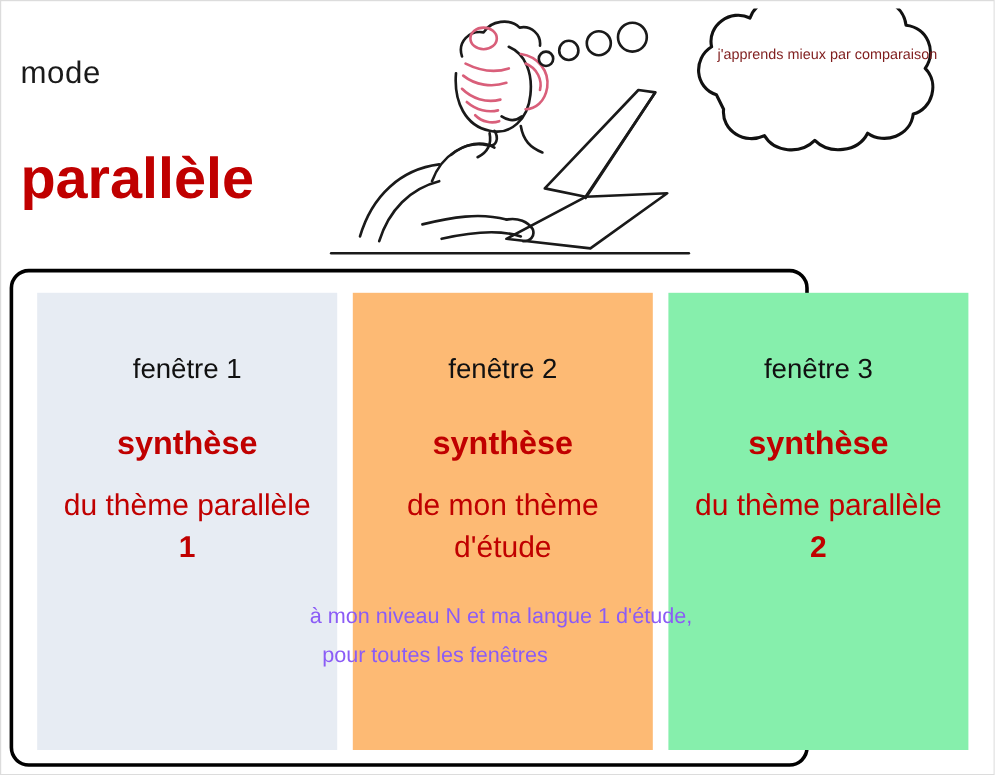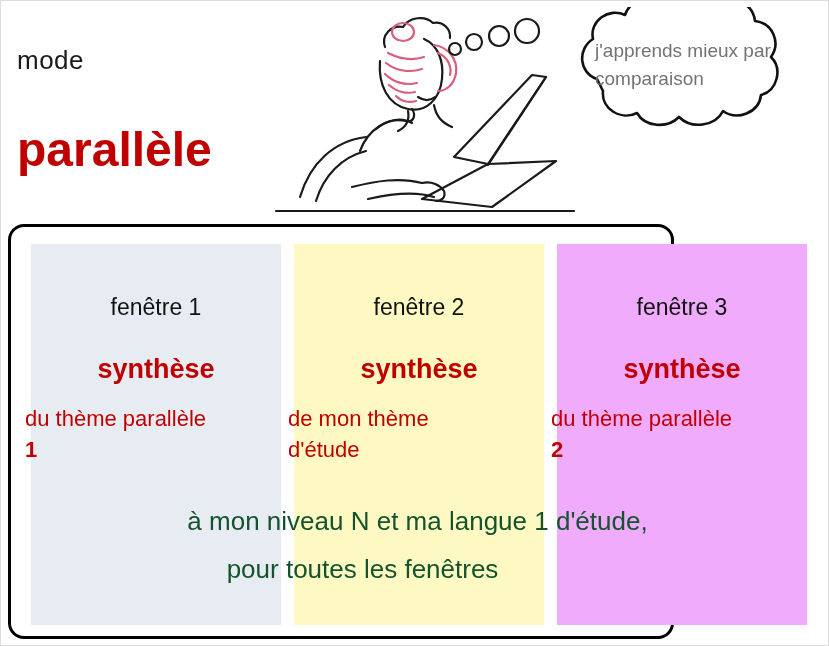--- a/index.html
+++ b/index.html
@@ -60,23 +60,23 @@
     left: 556px;
     top: 6px;
     width: 262px;
     height: 155px;
   }
   .bubble-text {
     position: absolute;
     left: 594px;
     top: 36px;
     width: 186px;
-    text-align: left;
-    font-size: 19px;
-    color: #737373;
+    text-align: right;
+    font-size: 12px;
+    color: #7f1d1d;
     line-height: 1.45;
   }
 
   
   .panel {
     position: absolute;
     left: 7px;
     top: 223px;
     width: 666px;
     height: 415px;
@@ -93,22 +93,22 @@
     width: 100%;
     height: 100%;
   }
   .col {
     position: absolute;
     top: 17px;
     width: 250px;
     height: 381px;
   }
   .col-1 { left: 20px;  background: #e7ecf3; }
-  .col-2 { left: 283px; background: #fef9c3; }
-  .col-3 { left: 546px; background: #f0abfc; }
+  .col-2 { left: 283px; background: #fdba74; }
+  .col-3 { left: 546px; background: #86efac; }
 
   .col-head {
     position: absolute;
     top: 50px;
     left: 0;
     width: 100%;
     text-align: center;
     font-size: 23px;
     color: #111111;
   }
@@ -120,37 +120,37 @@
     text-align: center;
     font-size: 27px;
     font-weight: bold;
     color: #c00000;
   }
   .col-sub {
     position: absolute;
     top: 160px;
     left: -6px;
     width: 262px;
-    text-align: left;
-    font-size: 22px;
+    text-align: center;
+    font-size: 25px;
     color: #c00000;
     line-height: 1.4;
   }
   .col-sub b {
     font-weight: bold;
   }
 
   .footer-note {
     position: absolute;
     left: 0;
     top: 270px;
     width: 813px;
     text-align: center;
-    font-size: 26px;
-    color: #14532d;
+    font-size: 18px;
+    color: #8b5cf6;
     line-height: 1.85;
     pointer-events: none;
   }
   .footer-note .line2 {
     display: block;
     padding-right: 110px;
   }
 </style>
 </head>
 <body>

